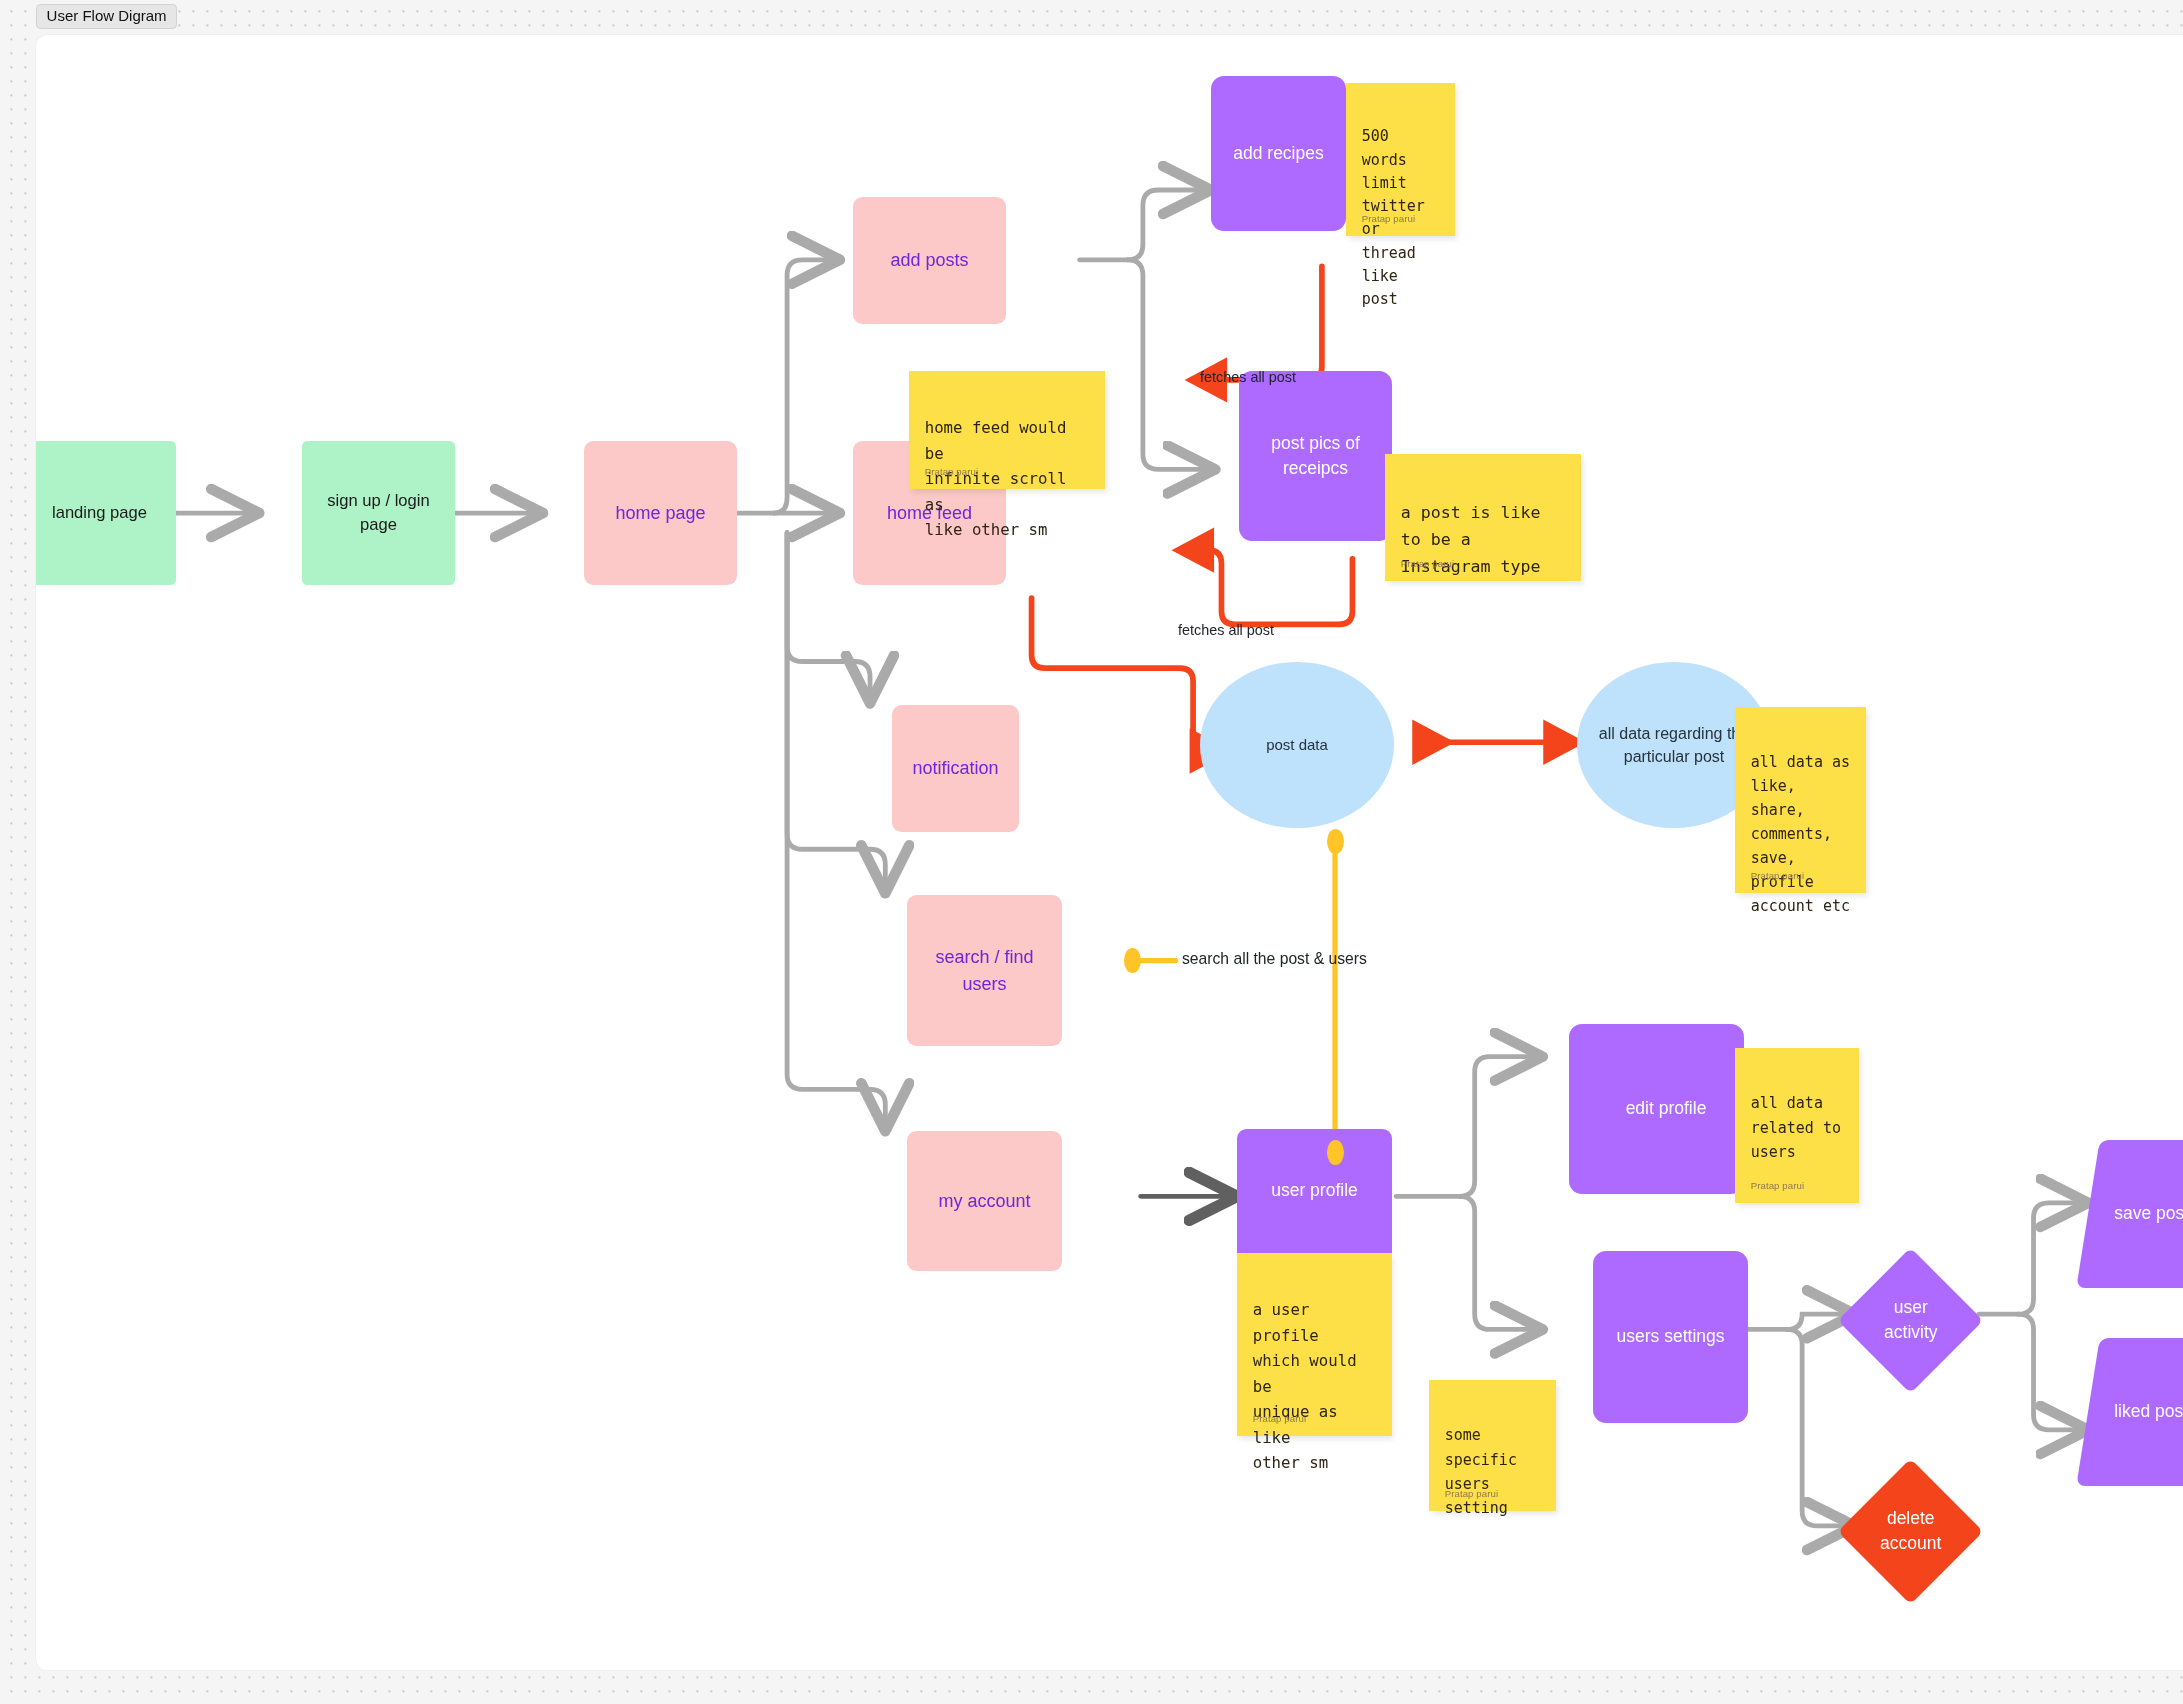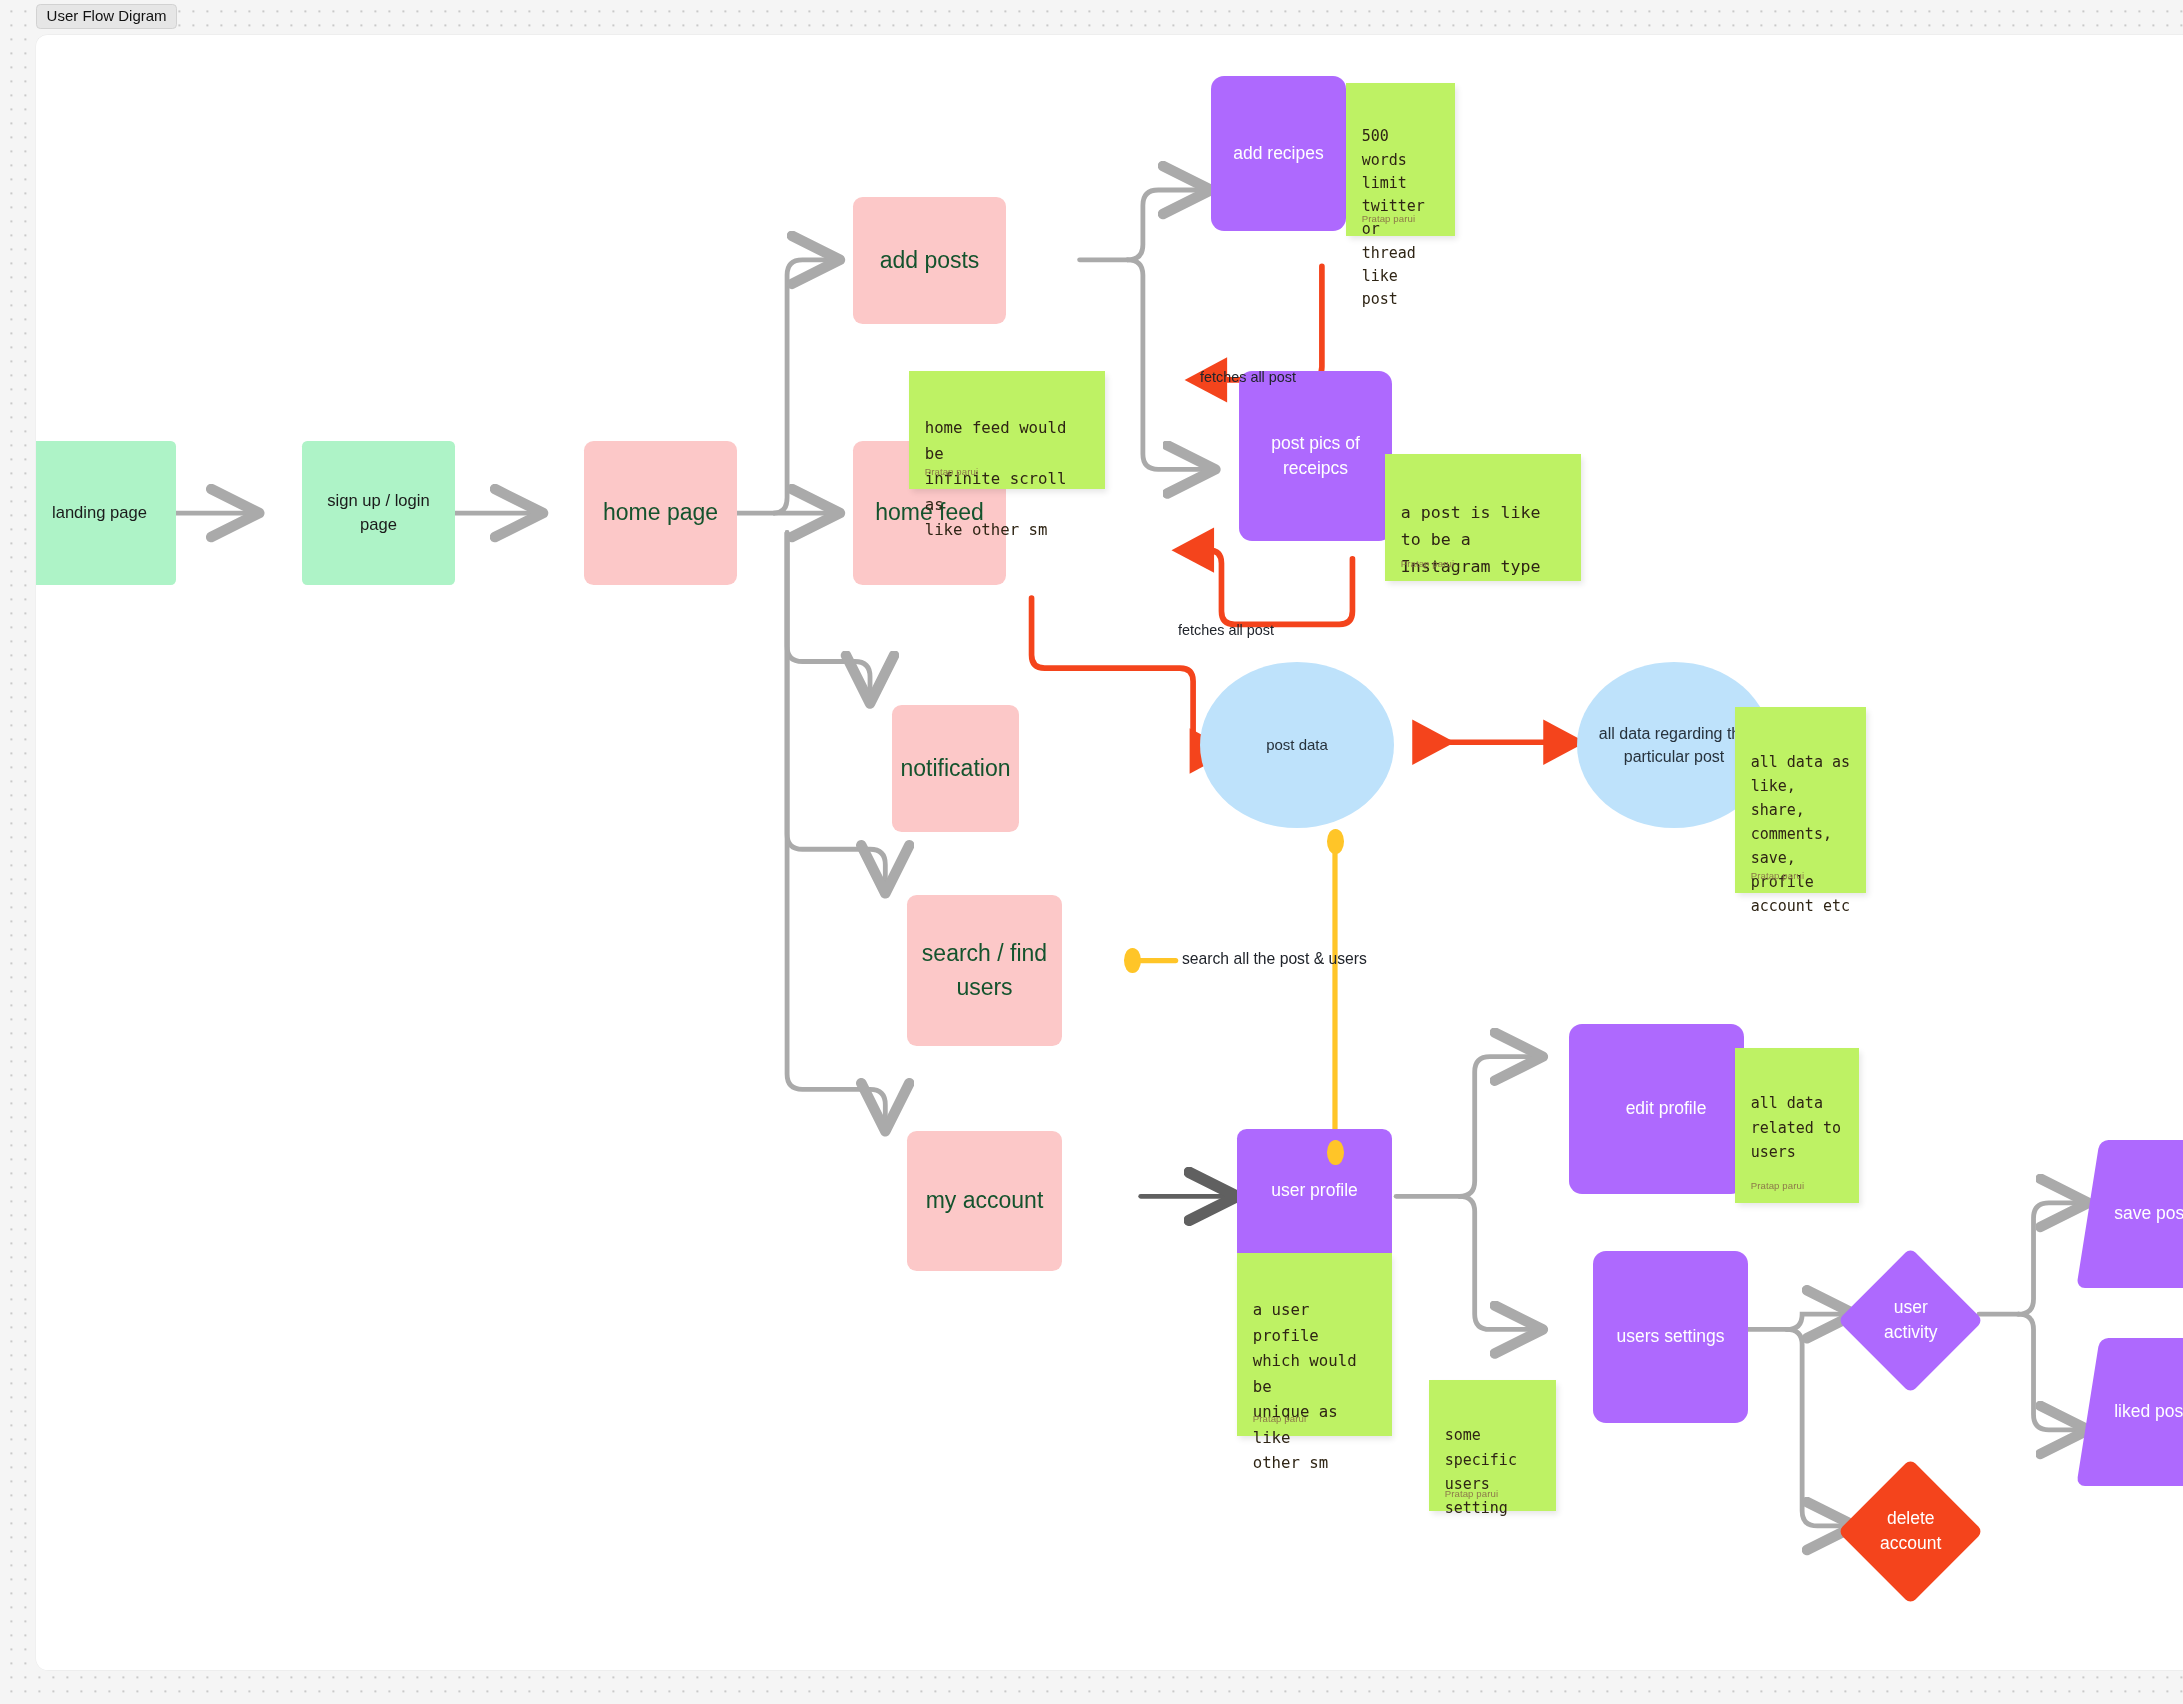--- a/index.html
+++ b/index.html
@@ -44,41 +44,41 @@
   .node{
     position:absolute;
     display:flex;align-items:center;justify-content:center;
     text-align:center;
     box-sizing:border-box;
     line-height:1.45;
   }
   .node .lbl{ padding:0 6.1px; white-space:pre-line; }
 
   .n-green{background:#aef3c7;color:#1b1b1b;border-radius:5.2px;font-size:16.6px;}
-  .n-pink {background:#fcc8c8;color:#14532d;border-radius:9.6px;font-size:23px;}
+  .n-pink {background:#fcc8c8;color:#6d28d9;border-radius:9.6px;font-size:18px;}
   .n-purple{background:#ae69fe;color:#ffffff;border-radius:13px;font-size:17.5px;}
   .n-blue {background:#bee2fb;color:#27323c;border-radius:50%;font-size:15px;}
   .n-red  {background:#f4441c;color:#ffffff;font-size:17.5px;}
 
   .diamond{
     transform:rotate(45deg);
     border-radius:7px;
   }
   .diamond > .lbl{ transform:rotate(-45deg); }
 
   .parallelogram{
     transform:skewX(-9deg);
     border-radius:8.7px;
   }
   .parallelogram > .lbl{ transform:skewX(9deg); }
 
   
   .note{
     position:absolute;
-    background:#bef264;
+    background:#fde047;
     box-sizing:border-box;
     padding:19px 15.7px 8.7px 15.7px;
     font-family:"DejaVu Sans Mono", monospace;
     font-size:16px;
     line-height:1.62;
     color:#2e2414;
     box-shadow:2.6px 3.5px 6.1px rgba(0,0,0,.10);
     white-space:pre-line;
     z-index:20;
   }

